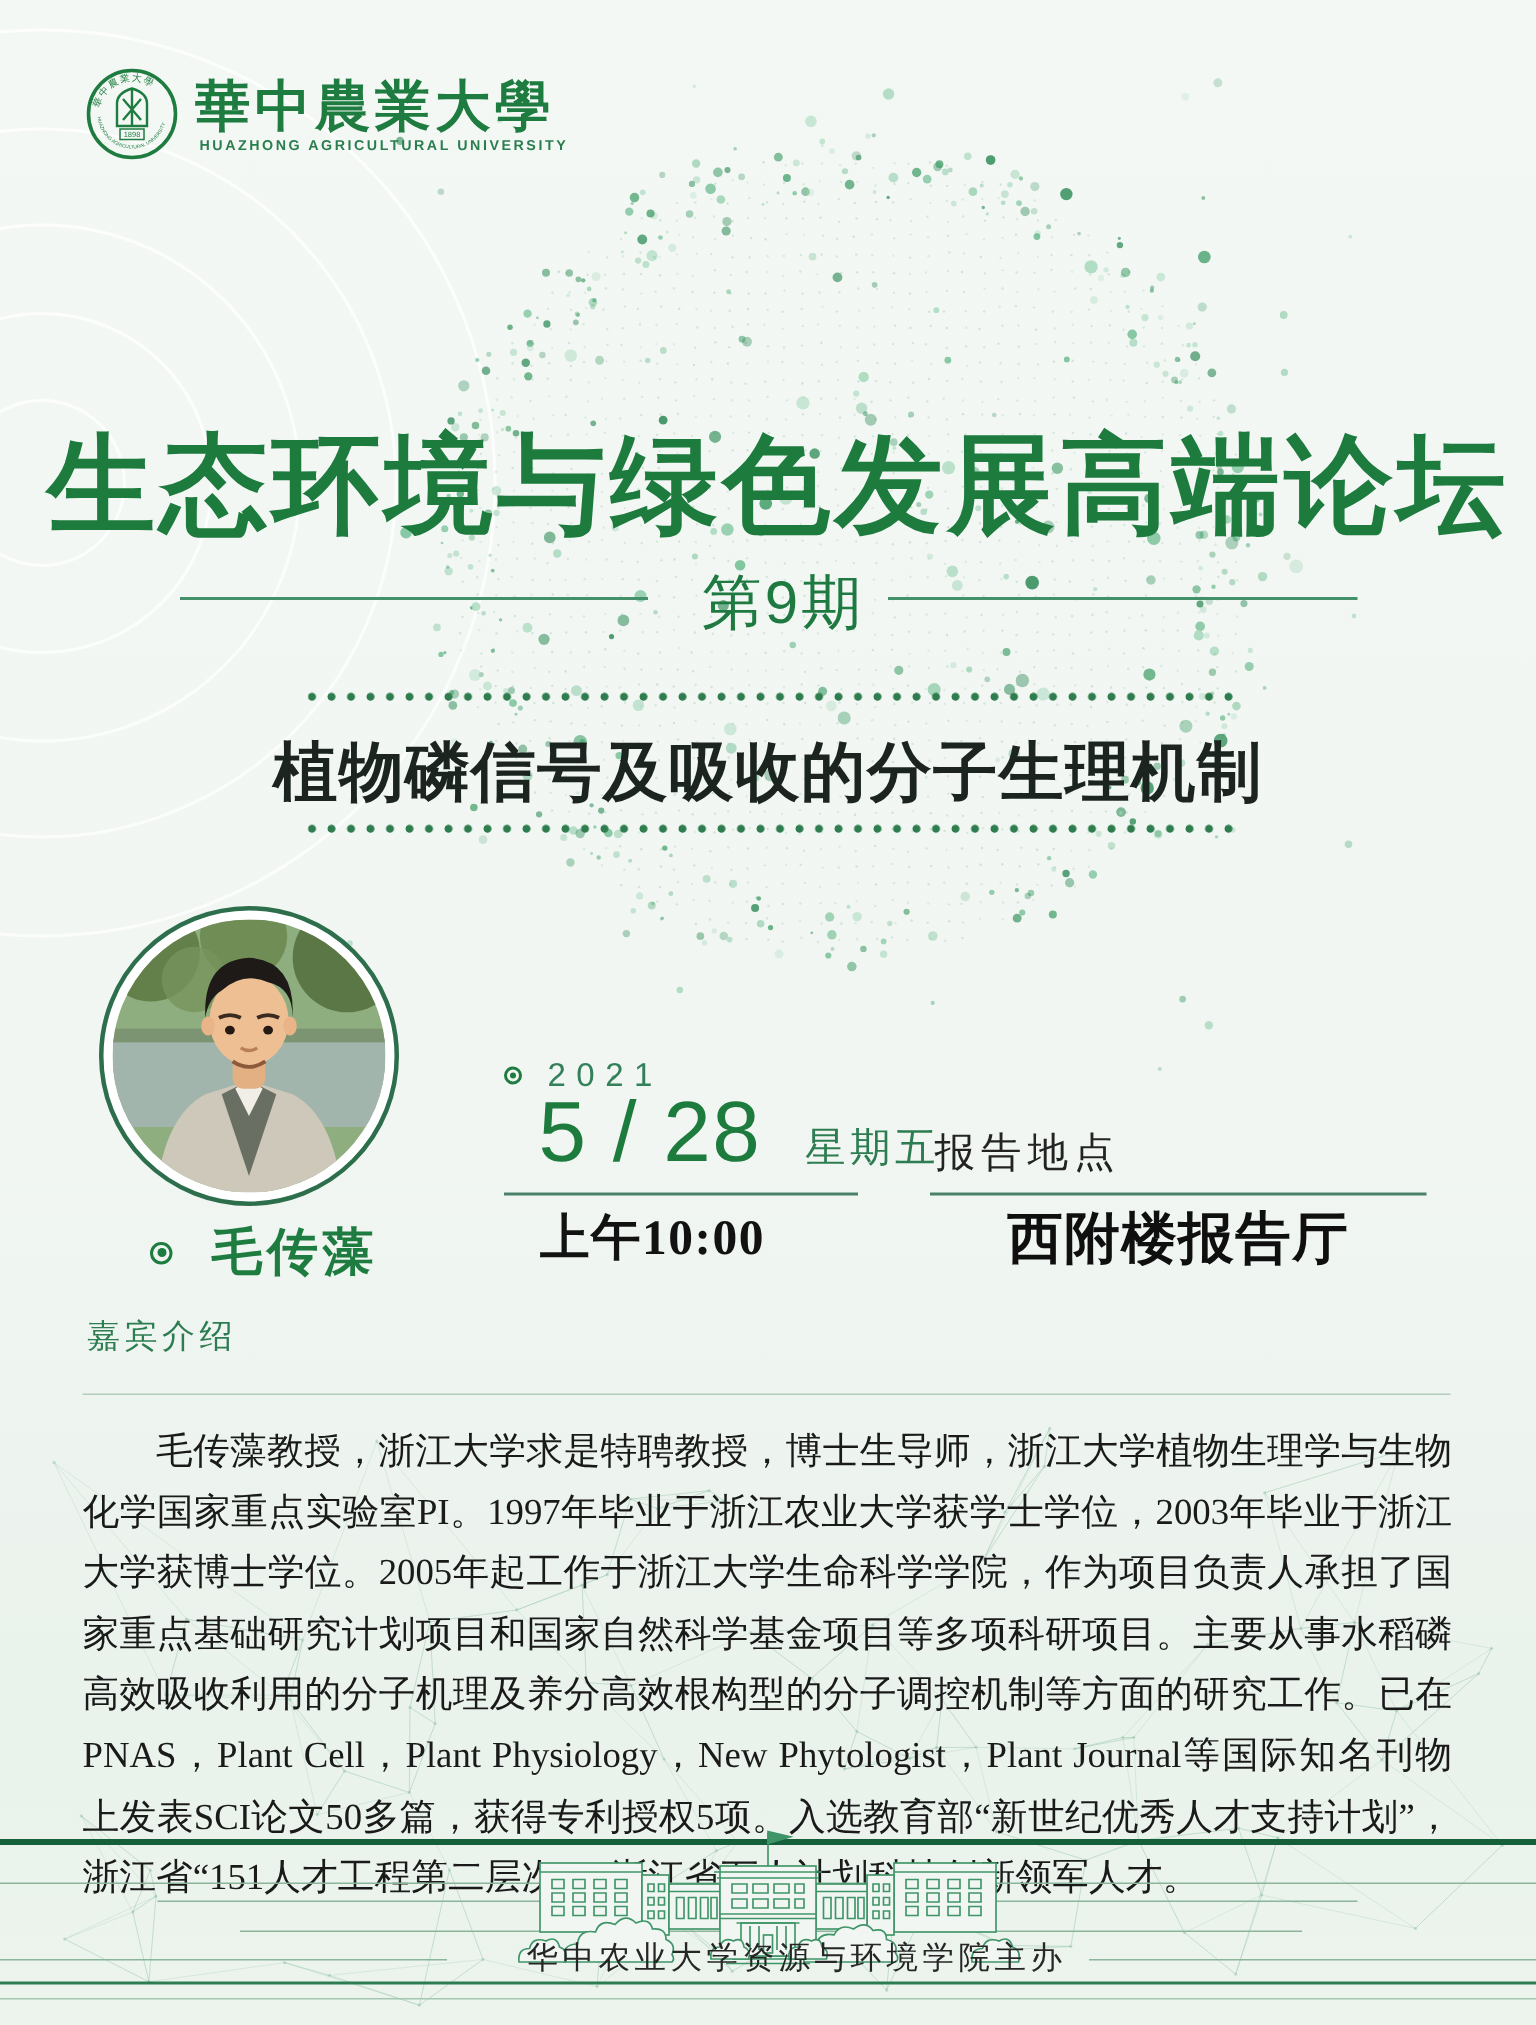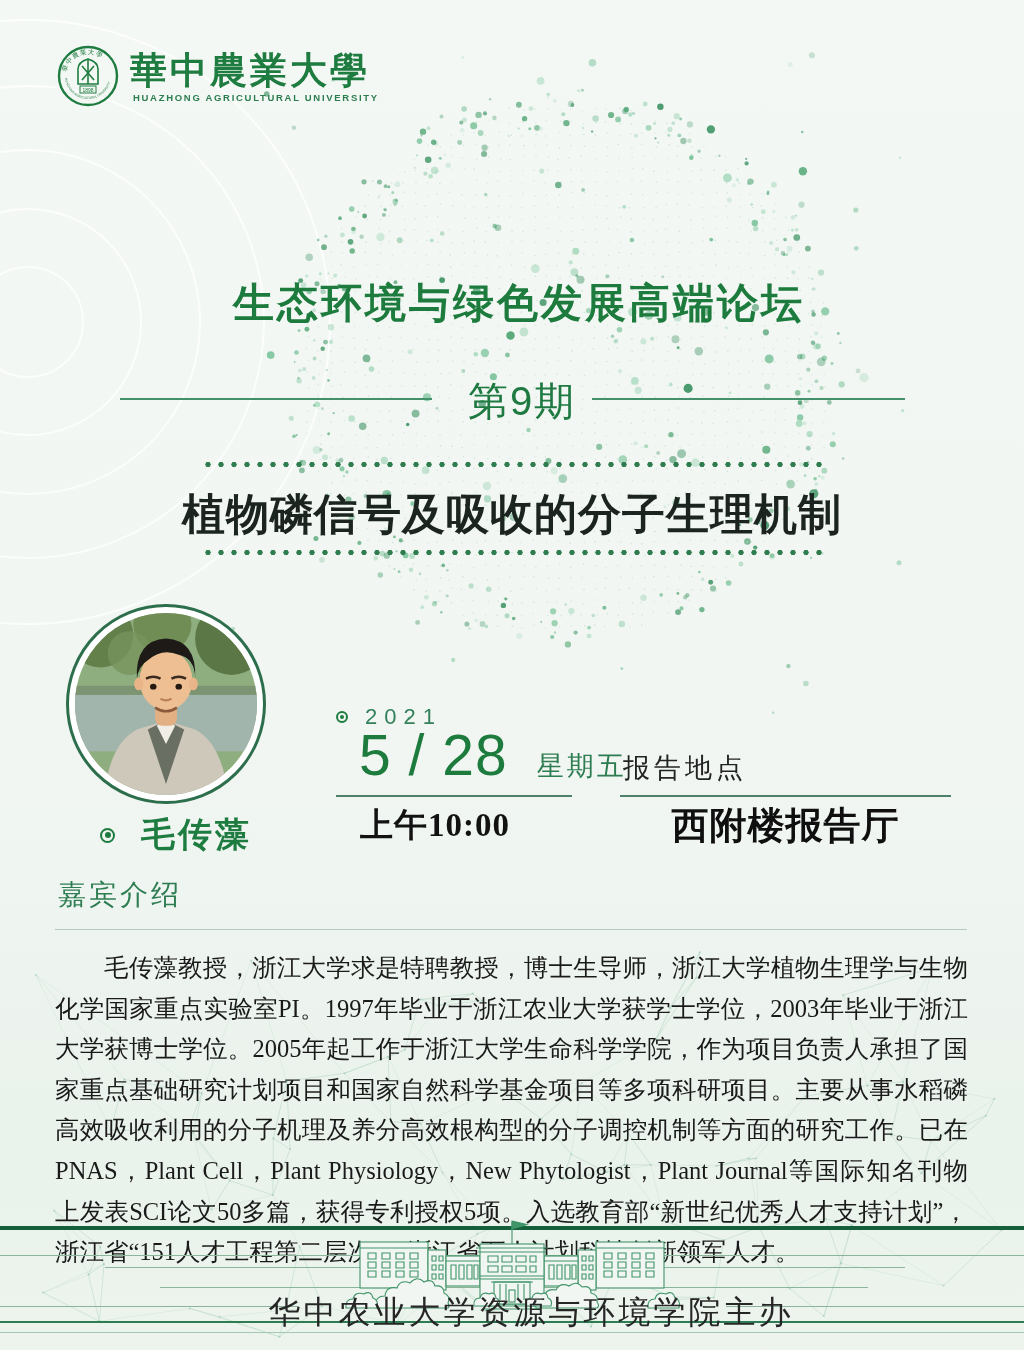--- a/index.html
+++ b/index.html
@@ -9,21 +9,21 @@
   .abs{position:absolute;}
   svg{display:block;}
 
   
   .seal{left:56px;top:42px;width:64px;height:68px;}
   .uni-zh{left:130px;top:46px;font-family:"Liberation Serif",serif;font-weight:700;
     font-size:37px;color:#1e7c40;letter-spacing:3px;white-space:nowrap;}
   .uni-en{left:133px;top:92px;font-size:9.5px;font-weight:700;color:#2a7d4e;letter-spacing:1.7px;white-space:nowrap;}
 
   
-  .forum-title{left:0;right:0;top:276px;text-align:center;font-size:41px;font-weight:900;
+  .forum-title{left:0;right:0;top:276px;text-align:center;font-size:72px;font-weight:900;
     color:#1c7b3d;letter-spacing:3px;white-space:nowrap;padding-left:14px;}
   .issue{left:0;right:0;top:374px;text-align:center;font-size:40px;font-weight:500;color:#1f7a42;letter-spacing:2px;padding-left:20px;}
   .issue-line{top:398px;height:2px;background:#44906a;}
   .issue-line.l{left:120px;width:312px;}
   .issue-line.r{left:592px;width:313px;}
   .dots{left:205px;width:618px;height:7px;background-image:radial-gradient(circle at 3px 3.5px,#2f7d4e 2.4px,rgba(47,125,78,0) 2.9px);
     background-size:13px 7px;background-repeat:repeat-x;}
   .dots.row1{top:461px;}
   .dots.row2{top:549px;}
   .topic{left:0;right:0;top:486px;text-align:center;font-size:43px;font-weight:800;color:#1b241e;letter-spacing:1px;white-space:nowrap;}
@@ -47,38 +47,38 @@
   .weekday{font-size:27px;color:#2e7d52;margin-left:1px;letter-spacing:3px;}
   .underline{height:2px;background:#4a8168;}
   .ul-date{left:336px;width:236px;top:795px;}
   .ul-loc{left:620px;width:331px;top:795px;}
   .time{left:360px;top:803px;font-size:33px;font-weight:700;color:#121212;
     font-family:"Liberation Serif","Liberation Sans",sans-serif;letter-spacing:1px;}
   .loc-label{left:623px;top:750px;font-size:27px;color:#232323;letter-spacing:4px;}
   .loc-value{left:620px;width:331px;top:801px;text-align:center;font-size:37px;font-weight:700;color:#0f0f0f;letter-spacing:1px;}
 
   
-  .intro-heading{left:58px;top:876px;font-size:28px;color:#2e7d52;letter-spacing:3px;font-family:Liberation Mono, monospace;}
+  .intro-heading{left:58px;top:876px;font-size:22px;color:#2e7d52;letter-spacing:3px;font-family:Liberation Mono, monospace;}
   .intro-divider{left:55px;width:912px;top:929px;height:1px;background:#b3cdbd;}
   .bio{left:55px;top:948px;width:913px;font-size:24.5px;line-height:40.6px;color:#1a1a1a;
     text-align:justify;text-indent:2em;
     font-family:"Liberation Serif","Liberation Sans",sans-serif;}
 
   
   .fl{background:#8ab59b;height:1px;}
   .line-thick{left:0;width:1024px;top:1226px;height:4px;background:#15603a;}
   .fl1{left:0;width:1024px;top:1255px;}
   .fl2{left:105px;width:800px;top:1267px;}
   .fl3{left:160px;width:708px;top:1287px;}
   .fl4a{left:0;width:298px;top:1306px;}
   .fl4b{left:726px;width:298px;top:1306px;}
   .line-green{left:0;width:1024px;top:1321px;height:2px;background:#2e7d52;}
   .line-last{left:0;width:1024px;top:1332px;height:1px;background:#a3c7b1;}
   .building{left:330px;top:1216px;width:364px;height:96px;}
-  .host{left:0;right:0;top:1291px;text-align:center;font-size:32px;color:#262626;letter-spacing:3px;padding-left:38px;}
+  .host{left:0;right:0;top:1291px;text-align:center;font-size:21px;color:#262626;letter-spacing:3px;padding-left:38px;}
 
   .deco{left:0;top:0;width:1024px;height:1350px;pointer-events:none;}
 </style>
 </head>
 <body>
 
 <div class="poster">
 
   <svg class="abs deco" id="rings" viewBox="0 0 1024 1350">
     <g fill="none" stroke="#ffffff" stroke-width="2" opacity="0.75">

